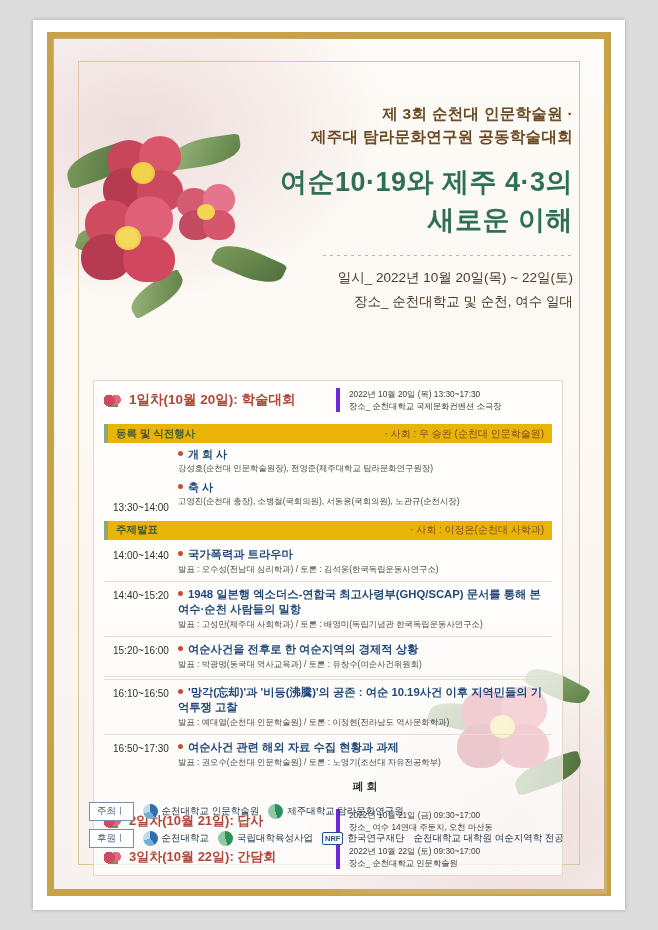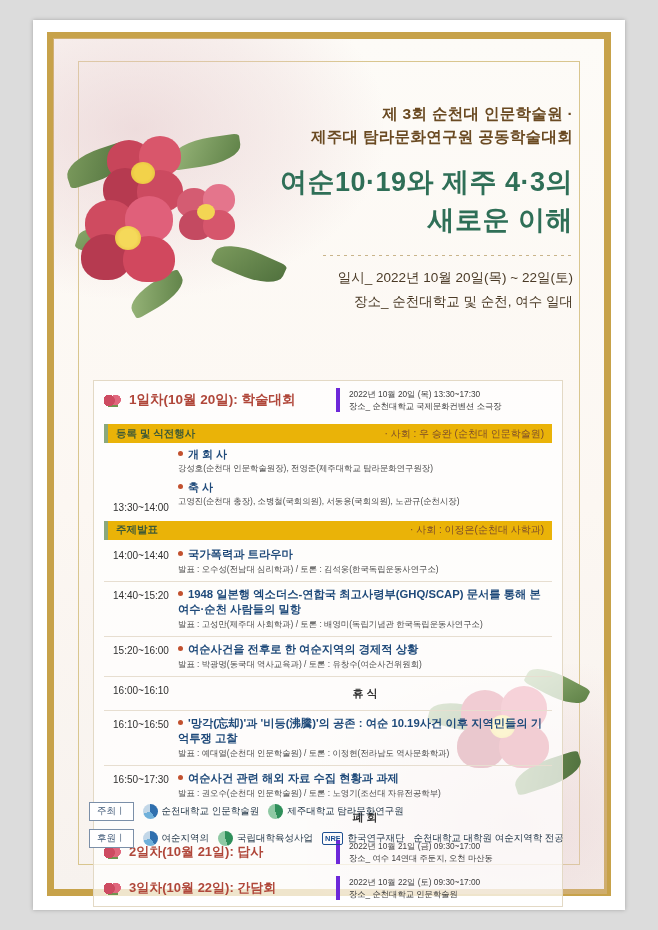--- a/index.html
+++ b/index.html
@@ -280,26 +280,20 @@
 
       <div class="row">
         <div class="time">15:20~16:00</div>
         <div class="body">
           <div class="ttl"><span class="bullet"></span><span>여순사건을 전후로 한 여순지역의 경제적 상황</span></div>
           <div class="sub">발표 : 박광명(동국대 역사교육과)  /  토론 : 유창수(여순사건위원회)</div>
         </div>
       </div>
       <div class="sep"></div>
 
-      <div class="row">
-        <div class="time">16:00~16:10</div>
-        <div class="body">
-          <div class="centerline">휴  식</div>
-        </div>
-      </div>
       <div class="sep"></div>
 
       <div class="row">
         <div class="time">16:10~16:50</div>
         <div class="body">
           <div class="ttl"><span class="bullet"></span><span>'망각(忘却)'과 '비등(沸騰)'의 공존 : 여순 10.19사건 이후 지역민들의 기억투쟁 고찰</span></div>
           <div class="sub">발표 : 예대열(순천대 인문학술원)  /  토론 : 이정현(전라남도 역사문화학과)</div>
         </div>
       </div>
       <div class="sep"></div>
@@ -354,21 +348,21 @@
       </span>
       <span class="logo">
         <span class="mark g"></span>
         <span class="txt2">제주대학교 탐라문화연구원</span>
       </span>
     </div>
     <div class="foot-row">
       <span class="tagbox">후원ㅣ</span>
       <span class="logo">
         <span class="mark"></span>
-        <span class="txt2">여순지역의</span>
+        <span class="txt2">순천대학교</span>
       </span>
       <span class="logo">
         <span class="mark g"></span>
         <span class="txt2">국립대학육성사업</span>
       </span>
       <span class="logo">
         <span class="nrf">NRF</span>
         <span class="txt2">한국연구재단</span>
       </span>
       <span class="logo">

